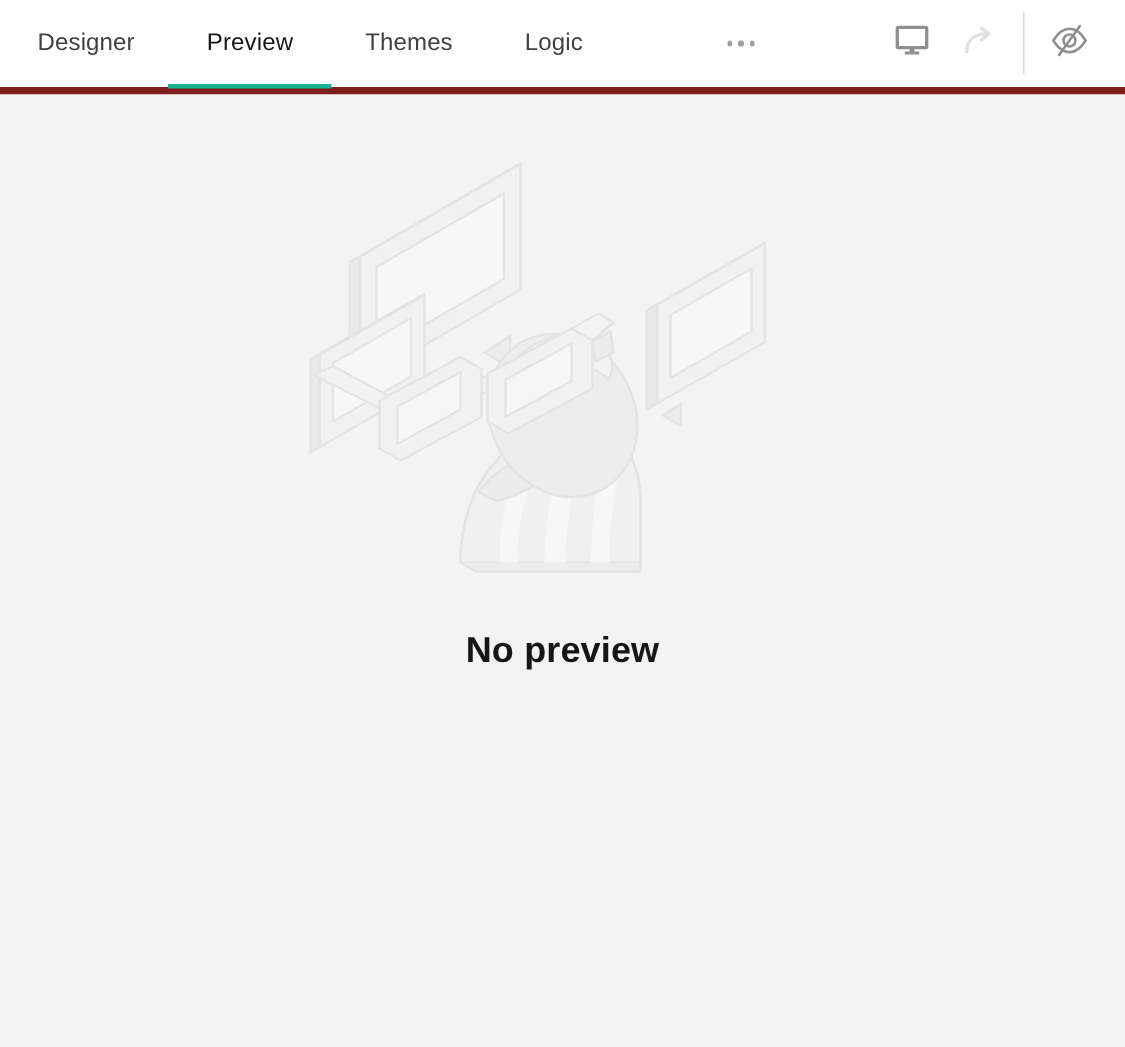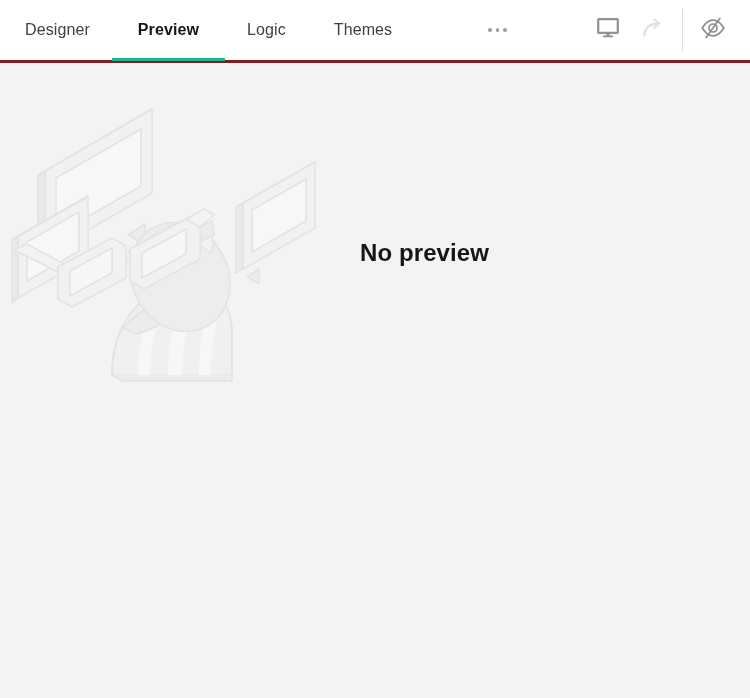--- a/index.html
+++ b/index.html
@@ -23,21 +23,21 @@
     flex-direction: column;
     background: #f3f3f3;
   }
 
   
   .tabbar {
     position: relative;
     height: 63px;
     min-height: 63px;
     background: #ffffff;
-    border-bottom: 3px solid #7f1d1d;
+    border-bottom: 5px solid #7f1d1d;
     display: flex;
     align-items: stretch;
     box-sizing: border-box;
   }
 
   .tabs {
     display: flex;
     align-items: stretch;
     padding-left: 25px;
   }
@@ -53,21 +53,21 @@
     color: #404040;
     cursor: pointer;
     white-space: nowrap;
     user-select: none;
     letter-spacing: 0.1px;
   }
   .tab:last-of-type { margin-right: 0; }
 
   .tab.active {
     color: #161616;
-    font-weight: bold;
+    font-weight: normal;
   }
 
   .tab.active::after {
     content: "";
     position: absolute;
     left: -26px;
     right: -26px;
     bottom: -1px;
     height: 3px;
     background: #19b394;
@@ -125,21 +125,21 @@
     flex-direction: column;
     align-items: center;
   }
 
   .placeholder {
     position: absolute;
     left: 0;
     right: 0;
     top: 22px;
     display: flex;
-    flex-direction: row;
+    flex-direction: column;
     align-items: center;
   }
 
   .illustration {
     width: 360px;
     height: 320px;
     display: block;
   }
 
   .ph-title {
@@ -169,25 +169,25 @@
 
       <div class="tab">
         <span>Designer</span>
       </div>
 
       <div class="tab active">
         <span>Preview</span>
       </div>
 
       <div class="tab">
+        <span>Themes</span>
+      </div>
+
+      <div class="tab">
         <span>Logic</span>
-      </div>
-
-      <div class="tab">
-        <span>Themes</span>
       </div>
 
       <div class="tab-more">
         <span class="dots">
           <i></i>
             <i></i>
             <i></i>
         </span>
       </div>
 

